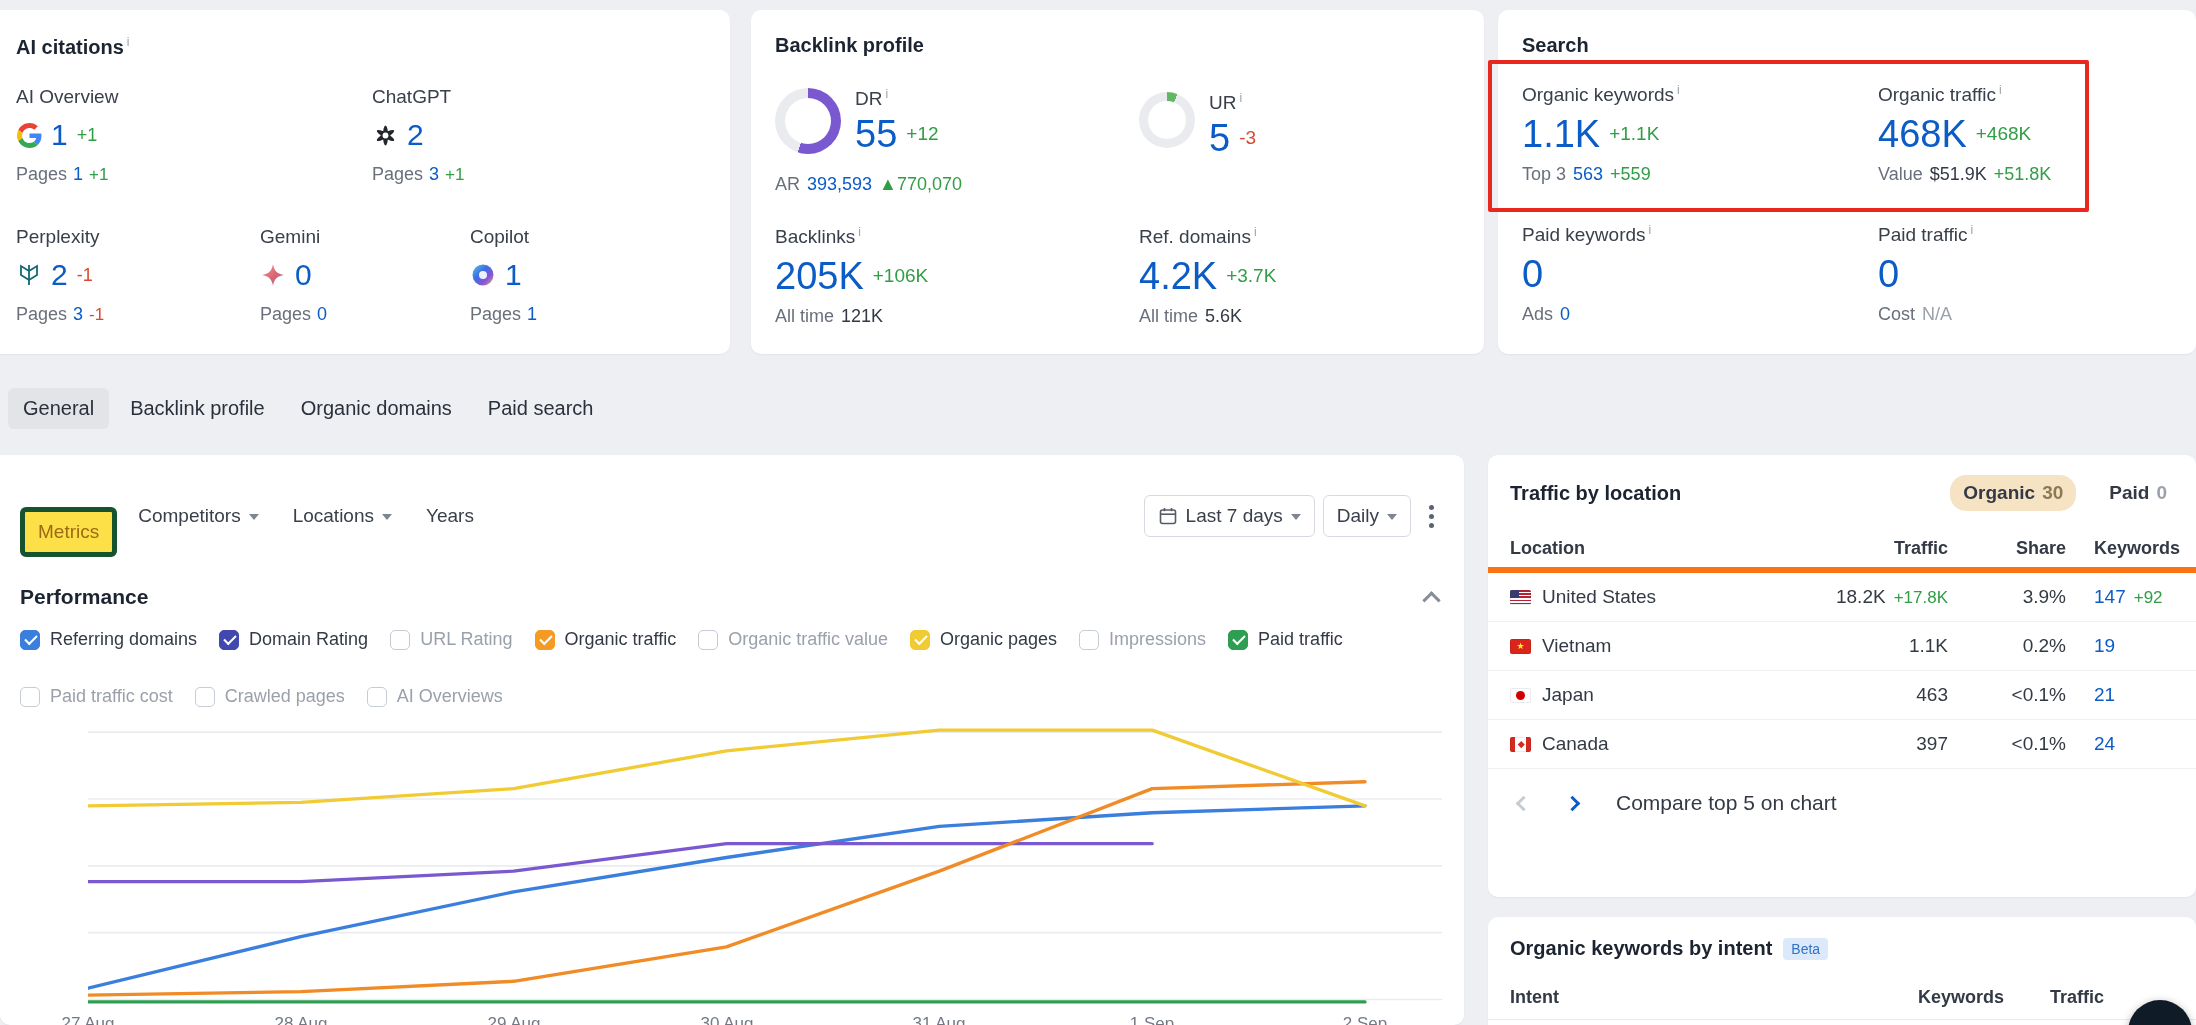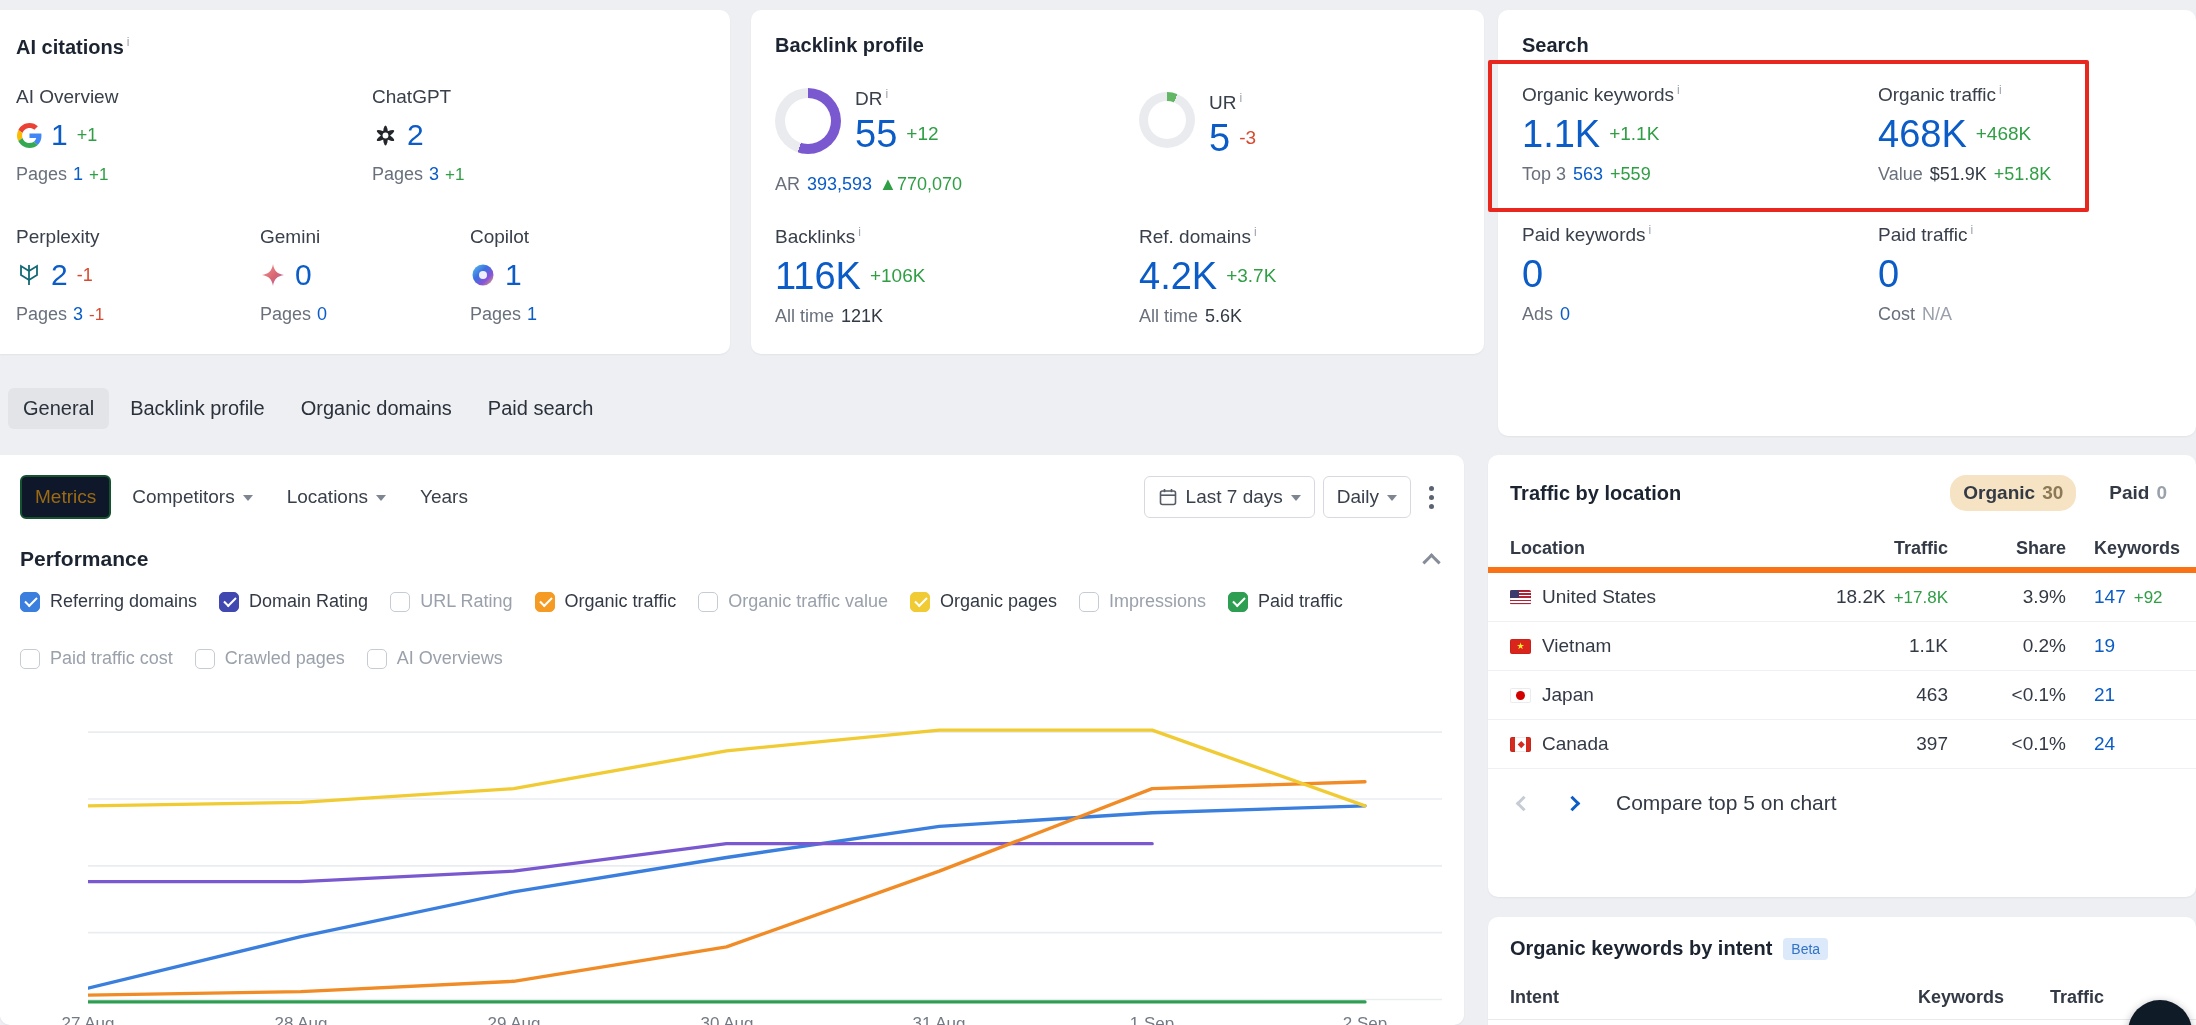--- a/index.html
+++ b/index.html
@@ -49,40 +49,40 @@
   .rate-col .stat-label { margin-bottom:5px; }
   #bl-ar { position:absolute; left:24px; top:164px; font-size:18px; display:flex; gap:7px; align-items:baseline; }
   .stat { position:absolute; }
   #bl-backlinks { left:24px; top:216px; }
   #bl-ref { left:388px; top:216px; }
   .stat-label { font-size:19px; color:#39404b; display:flex; align-items:flex-start; margin-bottom:9px; }
   .stat-val { display:flex; align-items:center; gap:9px; margin-bottom:11px; }
   .stat-delta { font-size:19px; }
   .stat-sub { font-size:18px; color:#69707c; display:flex; gap:7px; align-items:baseline; }
 
-  #card-search { left:1498px; top:10px; width:698px; height:426px; }
+  #card-search { left:1498px; top:10px; width:698px; height:344px; }
   #card-search .card-title { position:absolute; left:24px; top:24px; }
   #s-ok { left:24px;  top:74px; }
   #s-ot { left:380px; top:74px; }
   #s-pk { left:24px;  top:214px; }
   #s-pt { left:380px; top:214px; }
 
   #annotation-box { position:absolute; left:1488px; top:60px; width:601px; height:152px;
     border:4px solid #e8281e; border-radius:2px; z-index:6; pointer-events:none; }
 
   
   #section-tabs { position:absolute; left:8px; top:388px; display:flex; gap:6px; align-items:center; }
   .tab { font-size:20px; color:#2b313b; padding:9px 15px; border-radius:6px; cursor:pointer; }
   .tab.active { background:#e2e4e8; }
 
   
   #panel-left { left:0; top:455px; width:1464px; height:570px; border-top-left-radius:0; }
   #toolbar { display:flex; align-items:center; gap:8px; padding:20px 20px 0 20px; }
   .btn { display:inline-flex; align-items:center; gap:8px; font-size:19px; color:#39404b; padding:9px 13px; border-radius:6px; cursor:pointer; white-space:nowrap; }
-  .btn-metrics { background:#0f172a; border:2px solid #14532d; color:#9c6a12; }
+  .btn-metrics { background:#fde047; border:5px solid #14532d; color:#9c6a12;margin-top:32px; }
   .btn-outline { border:1px solid #d6dae0; background:#fff; }
   .caret { width:0; height:0; border:5px solid transparent; border-top:6px solid #7d8590; transform:translateY(3px); }
   .spacer { flex:1; }
   .kebab { display:inline-flex; flex-direction:column; gap:4px; padding:8px 10px; cursor:pointer; }
   .kebab i { width:5px; height:5px; border-radius:50%; background:#5b6270; }
 
   #perf-header { display:flex; align-items:center; padding:28px 26px 0 20px; }
   #perf-header h2 { font-size:21px; font-weight:700; color:#1b2430; }
   .chev-up { width:13px; height:13px; border-left:3px solid #868d98; border-top:3px solid #868d98; transform:rotate(45deg) translate(2px,2px); margin-left:auto; cursor:pointer; }
 
@@ -308,21 +308,21 @@
       </div>
     </div>
   </div>
 
   <div class="stat" id="bl-backlinks">
     <div class="stat-label">
         <span>Backlinks</span>
         <sup class="info">i</sup>
       </div>
     <div class="stat-val">
-      <a class="big-num">116K</a>
+      <a class="big-num">205K</a>
       <span class="stat-delta delta-up">+106K</span>
     </div>
     <div class="stat-sub">
       <span class="muted">All time</span>
       <span style="color:#333a45">121K</span>
     </div>
   </div>
 
   <div class="stat" id="bl-ref">
     <div class="stat-label">

